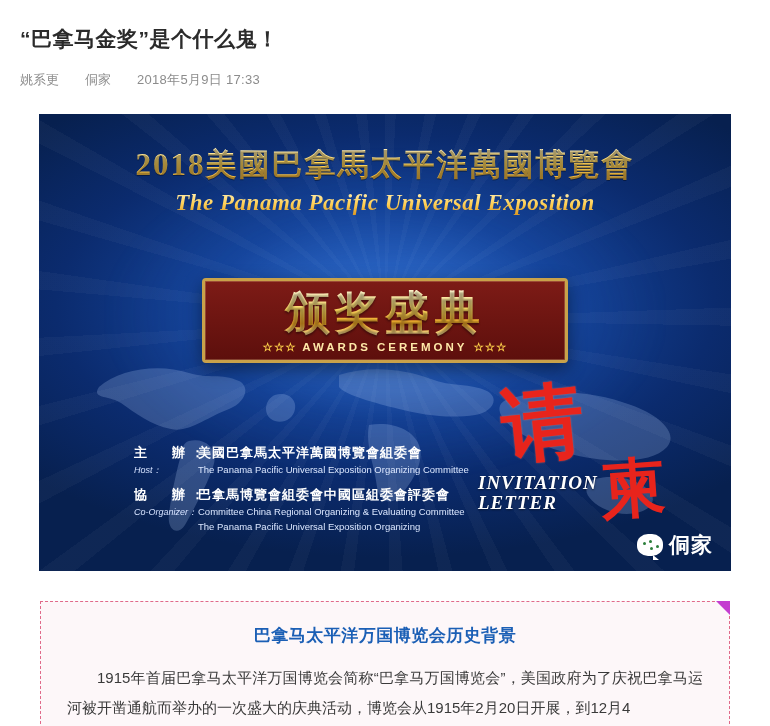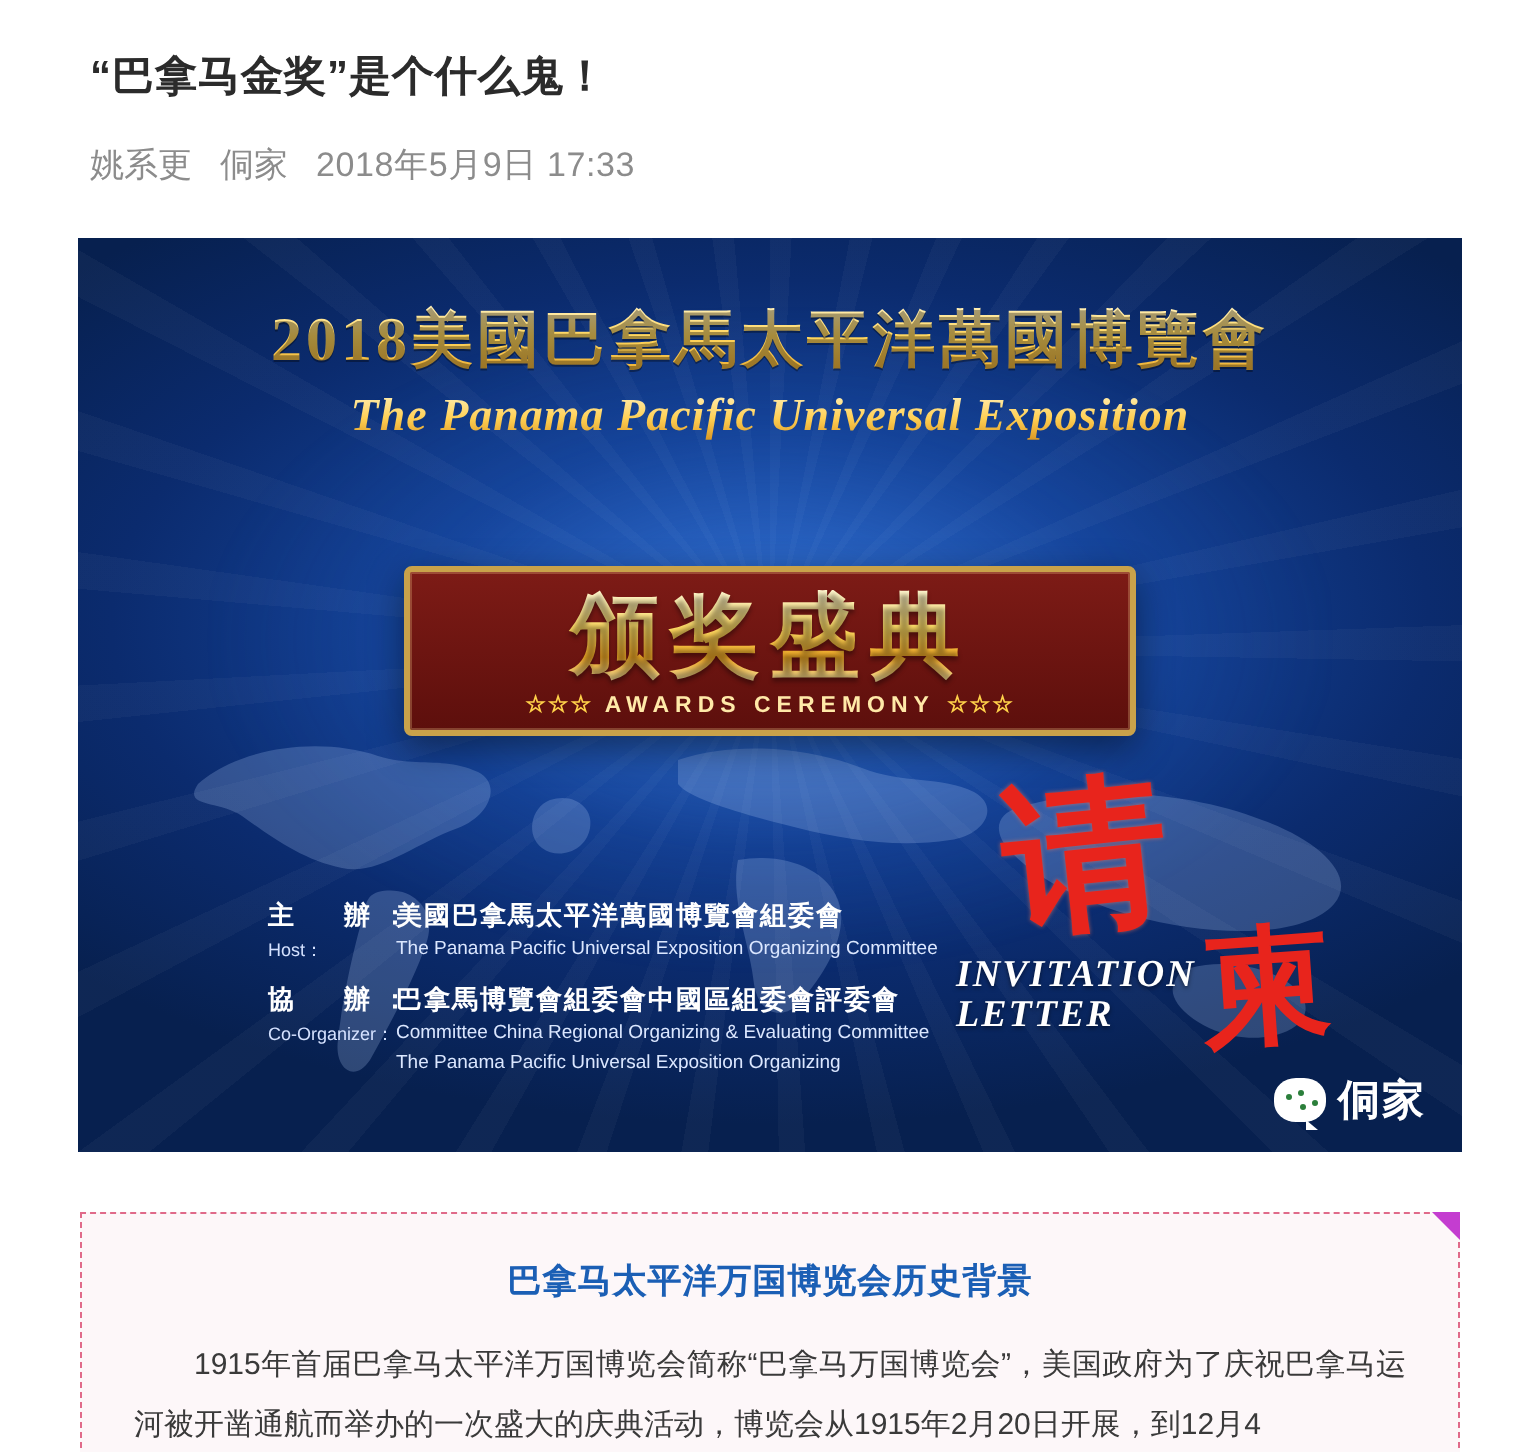--- a/index.html
+++ b/index.html
@@ -9,37 +9,37 @@
     font-family: "Liberation Sans", sans-serif;
   }
   .page {
     position: relative;
     width: 770px;
     height: 726px;
     overflow: hidden;
     background: #fff;
   }
   .article {
-    padding: 18px 40px 0 45px;
+    padding: 18px 40px 0 20px;
   }
   .title {
     font-size: 21px;
     font-weight: bold;
     color: #2b2b2b;
     letter-spacing: 0.5px;
     margin: 6px 0 0 0;
     line-height: 1.4;
   }
   .meta {
     margin-top: 18px;
-    font-size: 17px;
+    font-size: 13px;
     color: #8c8c8c;
     display: flex;
     align-items: center;
-    gap: 14px;
+    gap: 26px;
   }
   .meta .author { color: #8c8c8c; }
   .meta .account { color: #8c8c8c; }
   .meta .date { color: #8c8c8c; letter-spacing: 0.3px; }
 
   
   .poster-wrap {
     margin: 25px 0 0 0;
     padding: 0 0px;
   }
@@ -166,20 +166,21 @@
     line-height: 1.35;
     margin-top: 2px;
   }
   .host-sub { display: flex; flex-direction: column; }
   .host-label-en {
     font-size: 9px;
     color: #d5e2ff;
     letter-spacing: 0;
     width: 64px;
     margin-top: 2px;
+    font-style: italic;
   }
   .host-left { display: flex; flex-direction: column; }
 
   .invite {
     position: absolute;
     right: 42px;
     top: 255px;
     width: 215px;
     height: 185px;
   }

